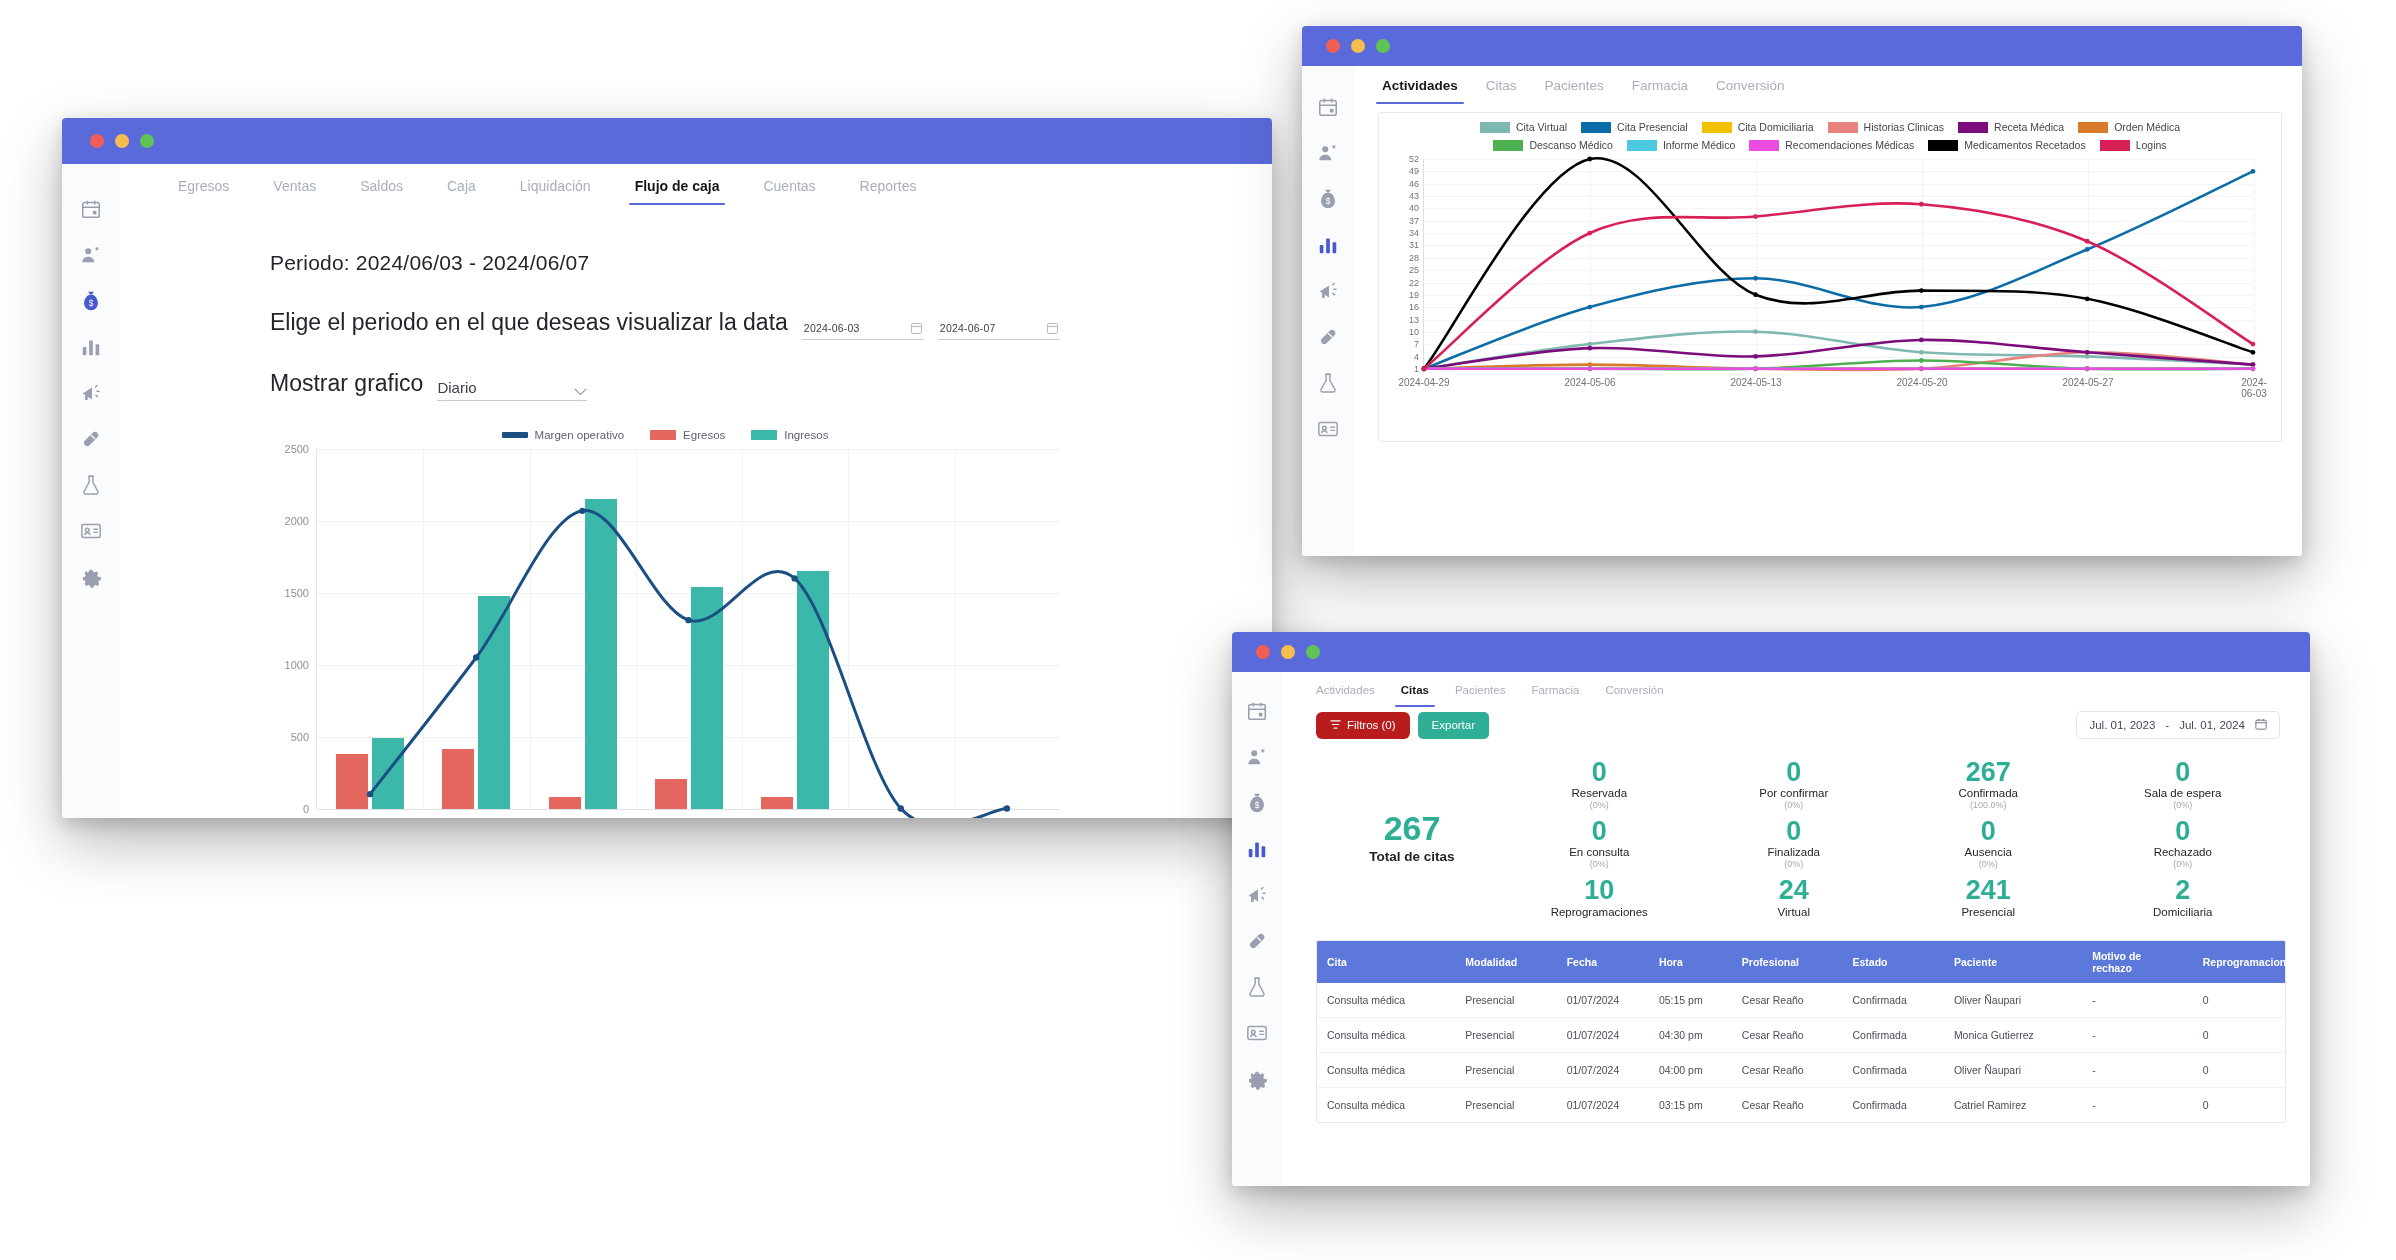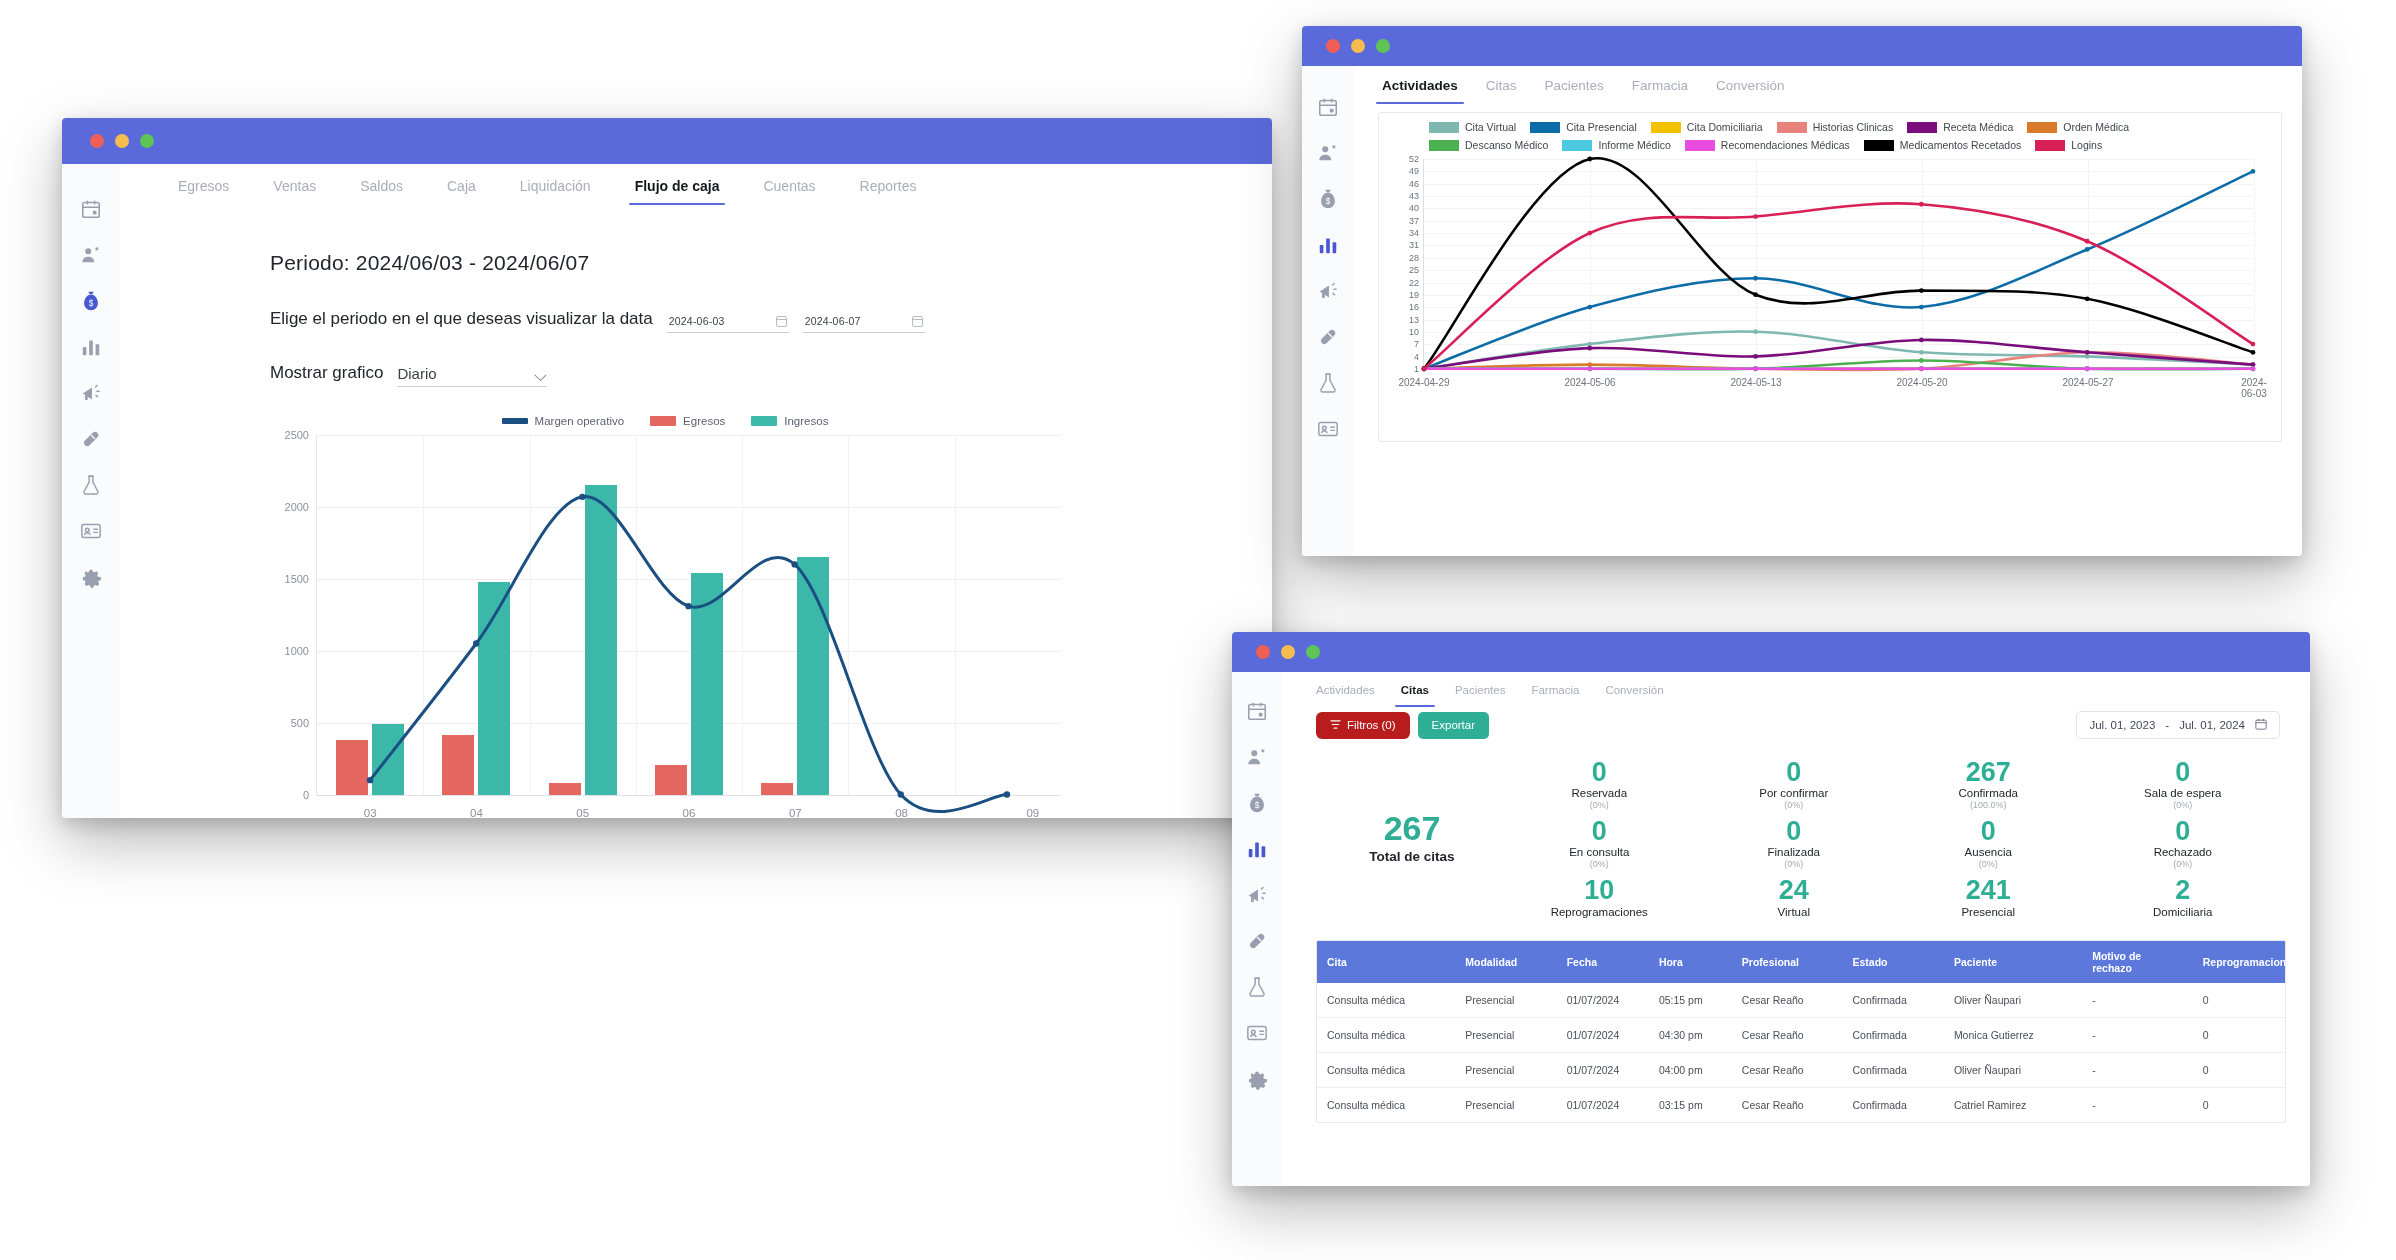--- a/index.html
+++ b/index.html
@@ -32,21 +32,21 @@
   .tab.active{ color:#16181d; font-weight:700; }
   .tab.active:after{ content:""; position:absolute; left:-6px; right:-6px; bottom:0; height:2.5px;
                      background:#5b6ada; border-radius:2px;}
 
   
   #win1{ left:62px; top:118px; width:1210px; height:700px; }
   #win1 .tabs{ padding-left:58px; gap:44px; }
   #win1 .pane{ padding:46px 0 0 150px; }
   .periodo{ font-size:21px; color:#22252c; letter-spacing:.2px;}
   .row-filters{ display:flex; align-items:flex-end; gap:14px; margin-top:34px; }
-  .flabel{ font-size:17px; color:#22252c; padding-bottom:4px;}
+  .flabel{ font-size:23px; color:#22252c; padding-bottom:4px;}
   .dateinput{ width:122px; border-bottom:1px solid #c9ccd4; display:flex; align-items:center;
               justify-content:space-between; padding:0 2px 5px 2px;}
   .dateinput span{ font-size:10.5px; color:#3d4049; letter-spacing:.2px;}
   .cal{ width:11px;height:11px;border:1px solid #b6bac4; border-radius:2px; position:relative;}
   .cal:before{content:"";position:absolute;left:0;right:0;top:2px;height:1px;background:#b6bac4;}
   .row-select{ display:flex; align-items:flex-end; gap:14px; margin-top:30px; }
   .selbox{ width:150px; border-bottom:1px solid #c9ccd4; display:flex; align-items:flex-end;
            justify-content:space-between; padding-bottom:4px;}
   .selbox span{font-size:15px;color:#3d4049;text-align:center;}
   .chev{ width:13px;height:8px;}
@@ -75,21 +75,21 @@
   #win2 .body{ height:calc(100% - 40px); }
   #win2 .rail{ width:52px; flex:0 0 52px; padding-top:18px;}
   #win2 .tabs{ padding:12px 0 0 28px; gap:28px; }
   #win2 .tab{ font-size:13.5px; }
   .w2head{ display:flex; align-items:center; justify-content:space-between; padding:10px 36px 0 28px; }
   .w2title{ font-size:18px; color:#22252c; }
   .vista{ border:1px solid #e2e4ea; border-radius:5px; padding:5px 11px; display:flex; align-items:center;
           gap:8px; font-size:12.5px; color:#53576a; background:#fff;}
   .chart2box{ margin:8px 20px 0 24px; border:1px solid #e7e9ee; border-radius:3px; height:330px;
               padding:8px 10px 0 10px; position:relative; background:#fff;}
-  .legend2{ display:flex; flex-wrap:wrap; gap:6px 14px; padding:0 40px 6px 40px;}
+  .legend2{ display:flex; flex-wrap:wrap; justify-content:center; gap:6px 14px; padding:0 40px 6px 40px;}
   .lg2{ display:flex; align-items:center; gap:6px; font-size:10.5px; color:#43464f; white-space:nowrap;}
   .sw2{ width:30px; height:11px; }
   .plot2{ position:relative; height:210px; margin:2px 6px 0 34px; border-left:1px solid #dcdee4;}
   .gl2{ position:absolute; left:0; right:0; height:1px; background:#f3f4f7;}
   .yt2{ position:absolute; right:calc(100% + 5px); font-size:9px; color:#6f737e; transform:translateY(-50%);}
   .vg2{ position:absolute; top:0; bottom:0; width:1px; background:#f2f3f6;}
   .xl2{ position:absolute; top:calc(100% + 8px); font-size:10px; color:#6f737e; transform:translateX(-50%);}
 
   
   #win3{ left:1232px; top:632px; width:1078px; height:554px; }

